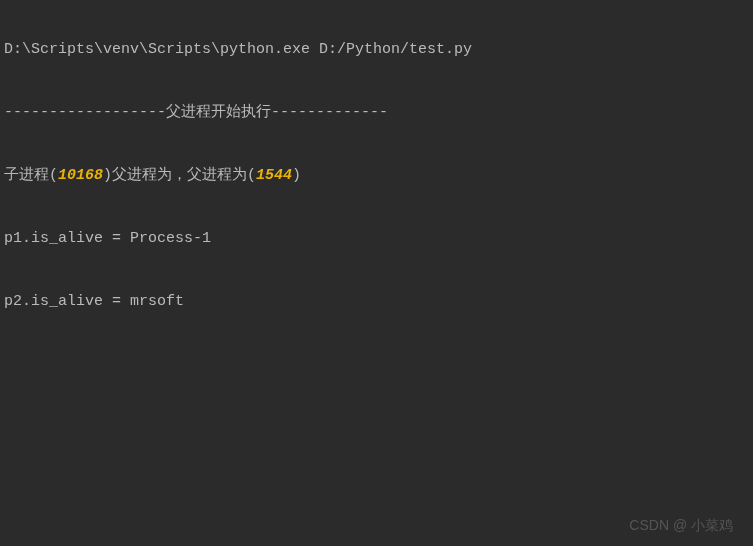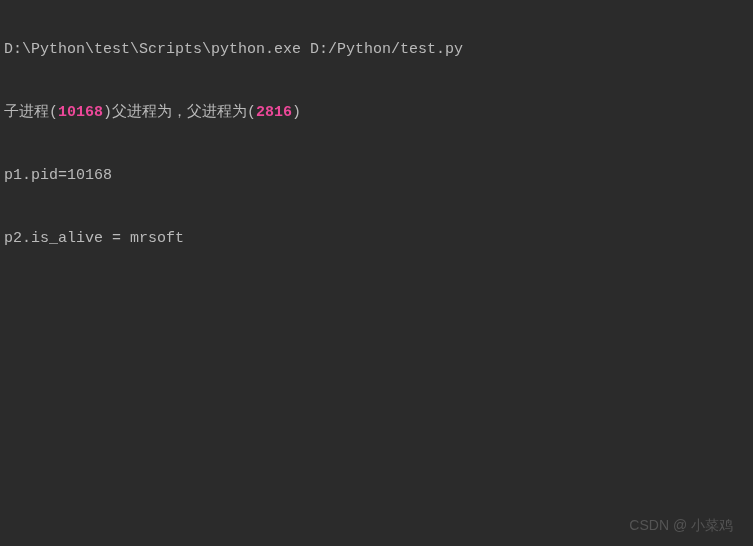--- a/index.html
+++ b/index.html
@@ -22,39 +22,41 @@
     .console-output {
       white-space: pre;
       padding: 2px 4px;
     }
     .line {
       display: block;
       min-height: 1em;
     }
     .bold {
       font-weight: bold;
-      color: #ec4899;
+      color: #eab308;
+      font-style: italic;
     }
     .watermark {
       position: absolute;
       bottom: 6px;
       right: 20px;
       color: #6a6a6a;
       font-size: 14px;
       font-family: sans-serif;
       opacity: 0.65;
     }
   </style>
 </head>
 <body>
 
 <div class="console-output">
-<span class="line">D:\Python\test\Scripts\python.exe D:/Python/test.py</span>
-<span class="line"><span>子进程(</span><span class="bold">10168</span><span>)父进程为，父进程为(</span><span class="bold">2816</span><span>)</span></span>
-<span class="line">p1.pid=10168</span>
+<span class="line">D:\Scripts\venv\Scripts\python.exe D:/Python/test.py</span>
+<span class="line">------------------父进程开始执行-------------</span>
+<span class="line"><span>子进程(</span><span class="bold">10168</span><span>)父进程为，父进程为(</span><span class="bold">1544</span><span>)</span></span>
+<span class="line">p1.is_alive = Process-1</span>
 <span class="line">p2.is_alive = mrsoft</span>
 
 
 
 
 
 
 
 
 </div>

